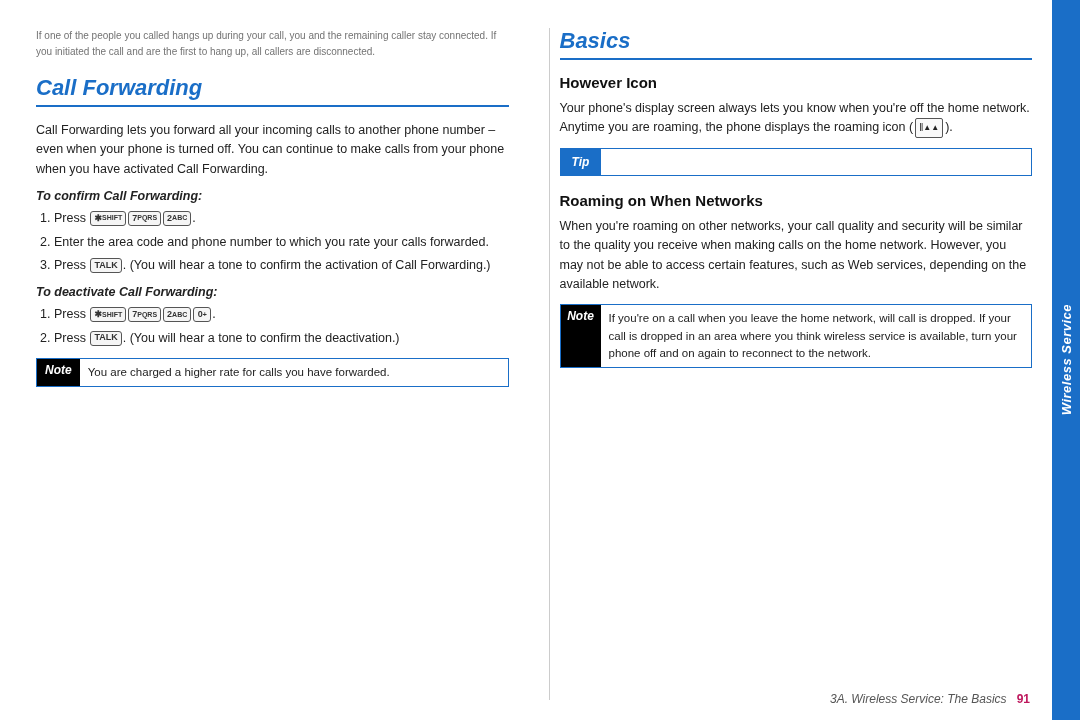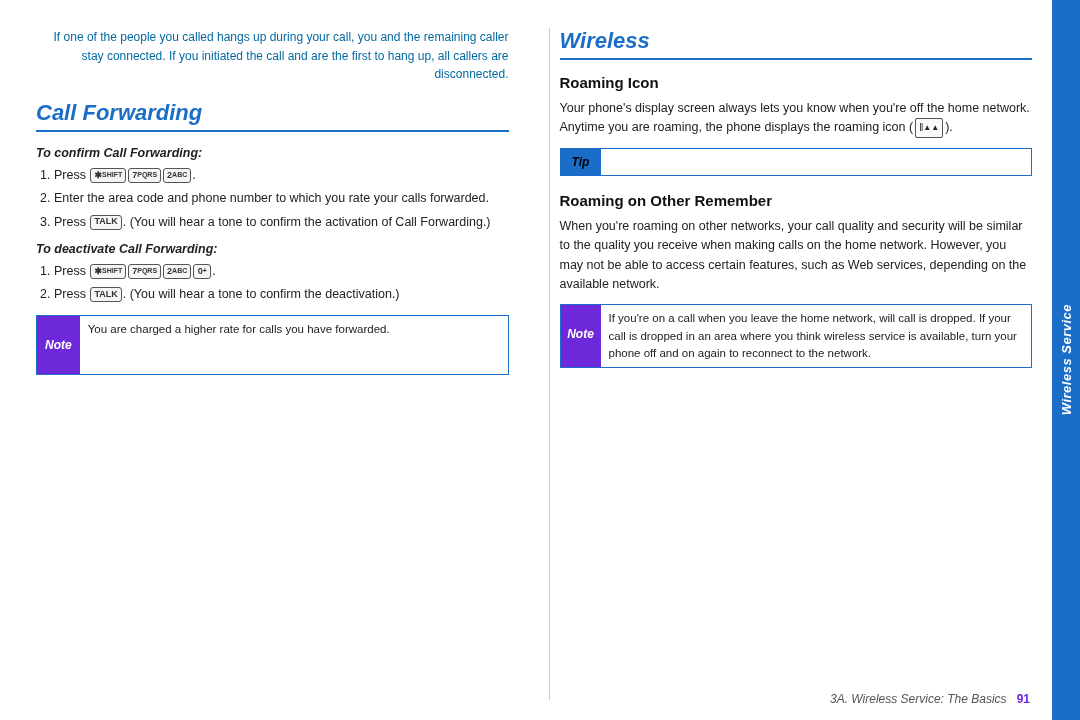--- a/index.html
+++ b/index.html
@@ -46,25 +46,24 @@
       writing-mode: vertical-rl;
       transform: rotate(180deg);
       color: #fff;
       font-style: italic;
       font-size: 13px;
       font-weight: bold;
       letter-spacing: 0.5px;
     }
 
     .intro-text {
-      font-size: 12px;
+      font-size: 10px;
       line-height: 1.55;
       margin-bottom: 16px;
-      color: #0369a1;
-      text-align: right;
+      color: #737373;
     }
 
     .section-title {
       font-style: italic;
       font-weight: bold;
       font-size: 22px;
       color: #1a6ec7;
       margin-bottom: 4px;
     }
 
@@ -124,35 +123,35 @@
     }
 
     .note-box {
       display: flex;
       border: 1.5px solid #1a6ec7;
       margin-top: 10px;
       margin-bottom: 4px;
     }
 
     .note-label {
-      background: #6d28d9;
+      background: #000000;
       color: #fff;
       font-weight: bold;
       font-style: italic;
       font-size: 12px;
-      padding: 22px 8px;
+      padding: 4px 8px;
       display: flex;
       align-items: flex-start;
       justify-content: center;
       min-width: 40px;
     }
 
     .tip-label {
       background: #1a6ec7;
-      color: #000000;
+      color: #ffffff;
       font-weight: bold;
       font-style: italic;
       font-size: 12px;
       padding: 6px 8px;
       display: flex;
       align-items: flex-start;
       justify-content: center;
       min-width: 40px;
     }
 
@@ -172,21 +171,21 @@
       font-style: italic;
     }
 
     .footer-right {
       font-weight: normal;
     }
 
     .footer-num {
       font-weight: bold;
       font-style: normal;
-      color: #6d28d9;
+      color: #be185d;
       text-align: right;
     }
 
     .roaming-icon {
       display: inline-flex;
       align-items: center;
       border: 1px solid #555;
       border-radius: 2px;
       padding: 1px 3px;
       font-size: 10px;
@@ -200,20 +199,21 @@
 
 <div class="main-content">
 
   <div class="left-column">
 
     <p class="intro-text">If one of the people you called hangs up during your call, you and the remaining caller stay connected. If you initiated the call and are the first to hang up, all callers are disconnected.</p>
 
     <h2 class="section-title">Call Forwarding</h2>
     <hr class="section-divider">
 
+    <p class="body-text">Call Forwarding lets you forward all your incoming calls to another phone number – even when your phone is turned off. You can continue to make calls from your phone when you have activated Call Forwarding.</p>
 
     <p class="italic-heading">To confirm Call Forwarding:</p>
     <ol class="numbered-list">
       <li>
         Press <span class="key-badge">✱<sub style="font-size:7px">SHIFT</sub></span><span class="key-badge">7<sub style="font-size:7px">PQRS</sub></span><span class="key-badge">2<sub style="font-size:7px">ABC</sub></span>.
       </li>
       <li>Enter the area code and phone number to which you rate your calls forwarded.</li>
       <li>Press <span class="key-badge">TALK</span>. (You will hear a tone to confirm the activation of Call Forwarding.)</li>
     </ol>
 
@@ -227,34 +227,34 @@
 
     <div class="note-box">
       <div class="note-label">Note</div>
       <div class="note-content">You are charged a higher rate for calls you have forwarded.</div>
     </div>
 
   </div>
 
   <div class="right-column">
 
-    <h2 class="section-title">Wireless</h2>
+    <h2 class="section-title">Basics</h2>
     <hr class="section-divider">
 
-    <h3 class="subsection-title">Roaming Icon</h3>
+    <h3 class="subsection-title">However Icon</h3>
 
     <p class="body-text">
       <span>Your phone's display screen always lets you know when you're off the home network. Anytime you are roaming, the phone displays the roaming icon (</span><span class="roaming-icon">‖<sub style="font-size:8px">▲▲</sub></span><span>).</span>
     </p>
 
     <div class="note-box">
       <div class="tip-label">Tip</div>
     </div>
 
-    <h3 class="subsection-title" style="margin-top: 16px;">Roaming on Other Remember</h3>
+    <h3 class="subsection-title" style="margin-top: 16px;">Roaming on When Networks</h3>
 
     <p class="body-text">When you're roaming on other networks, your call quality and security will be similar to the quality you receive when making calls on the home network. However, you may not be able to access certain features, such as Web services, depending on the available network.</p>
 
     <div class="note-box">
       <div class="note-label">Note</div>
       <div class="note-content">If you're on a call when you leave the home network, will call is dropped. If your call is dropped in an area where you think wireless service is available, turn your phone off and on again to reconnect to the network.</div>
     </div>
 
   </div>
 </div>

